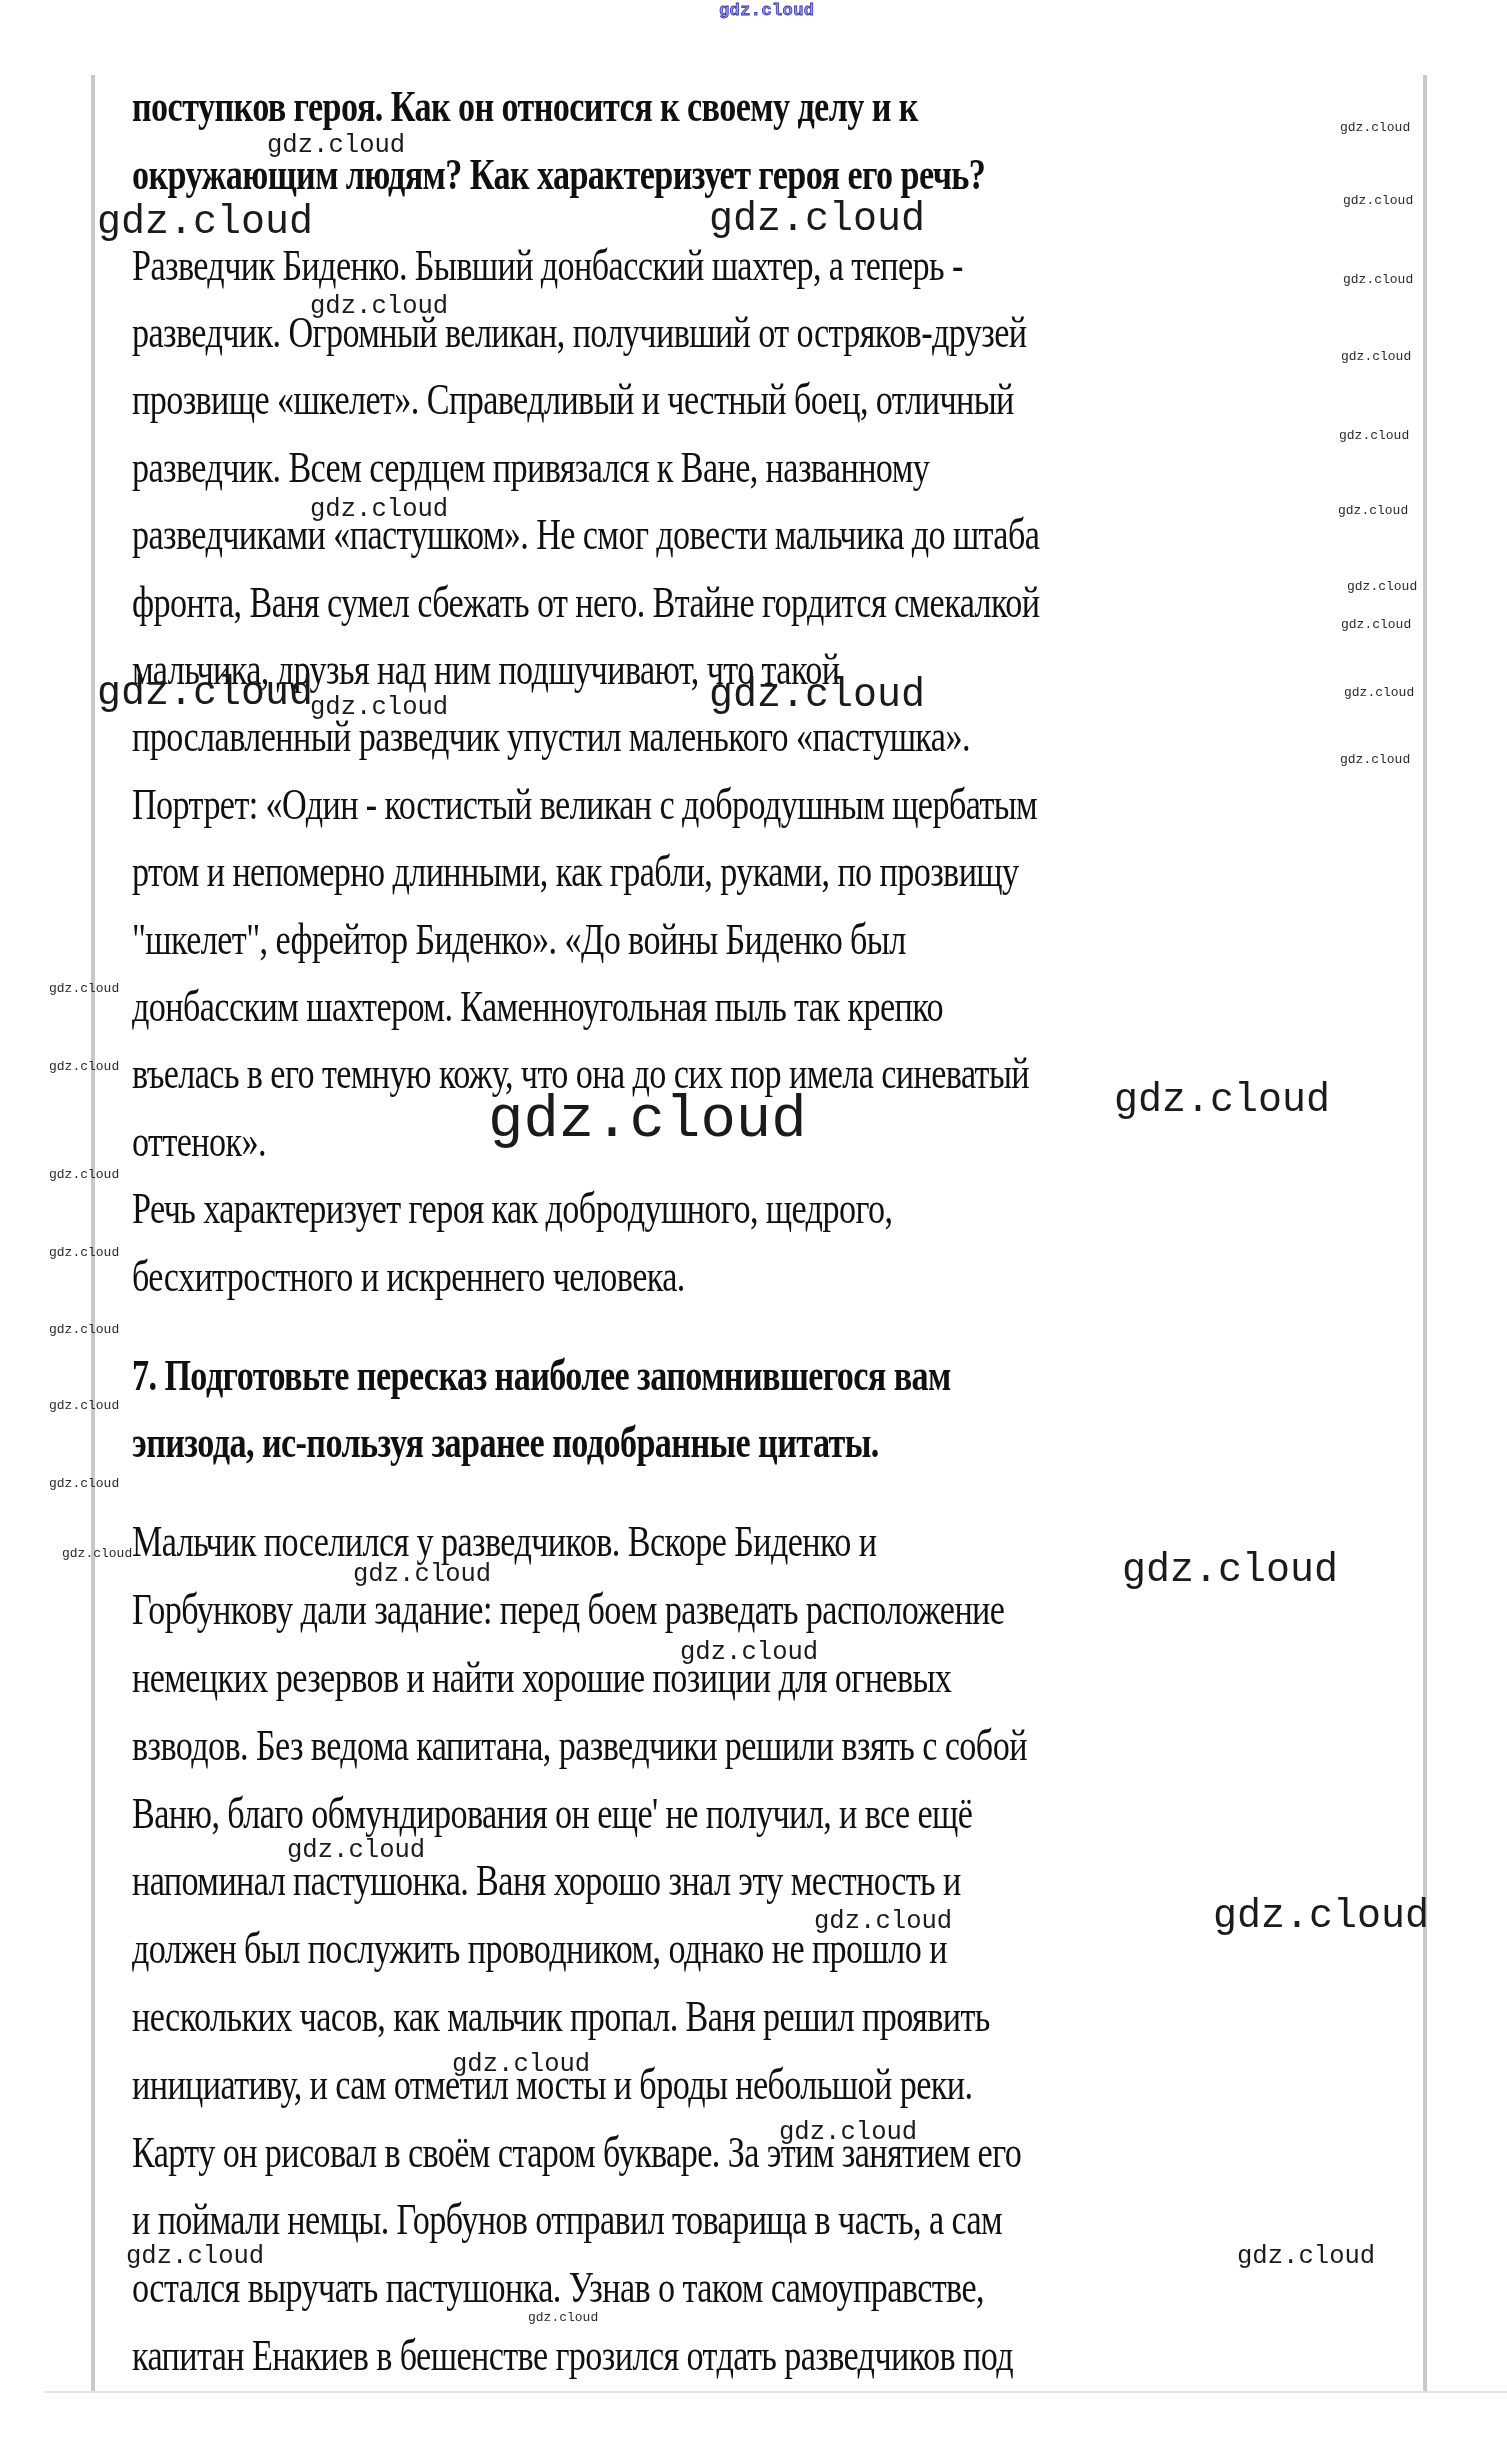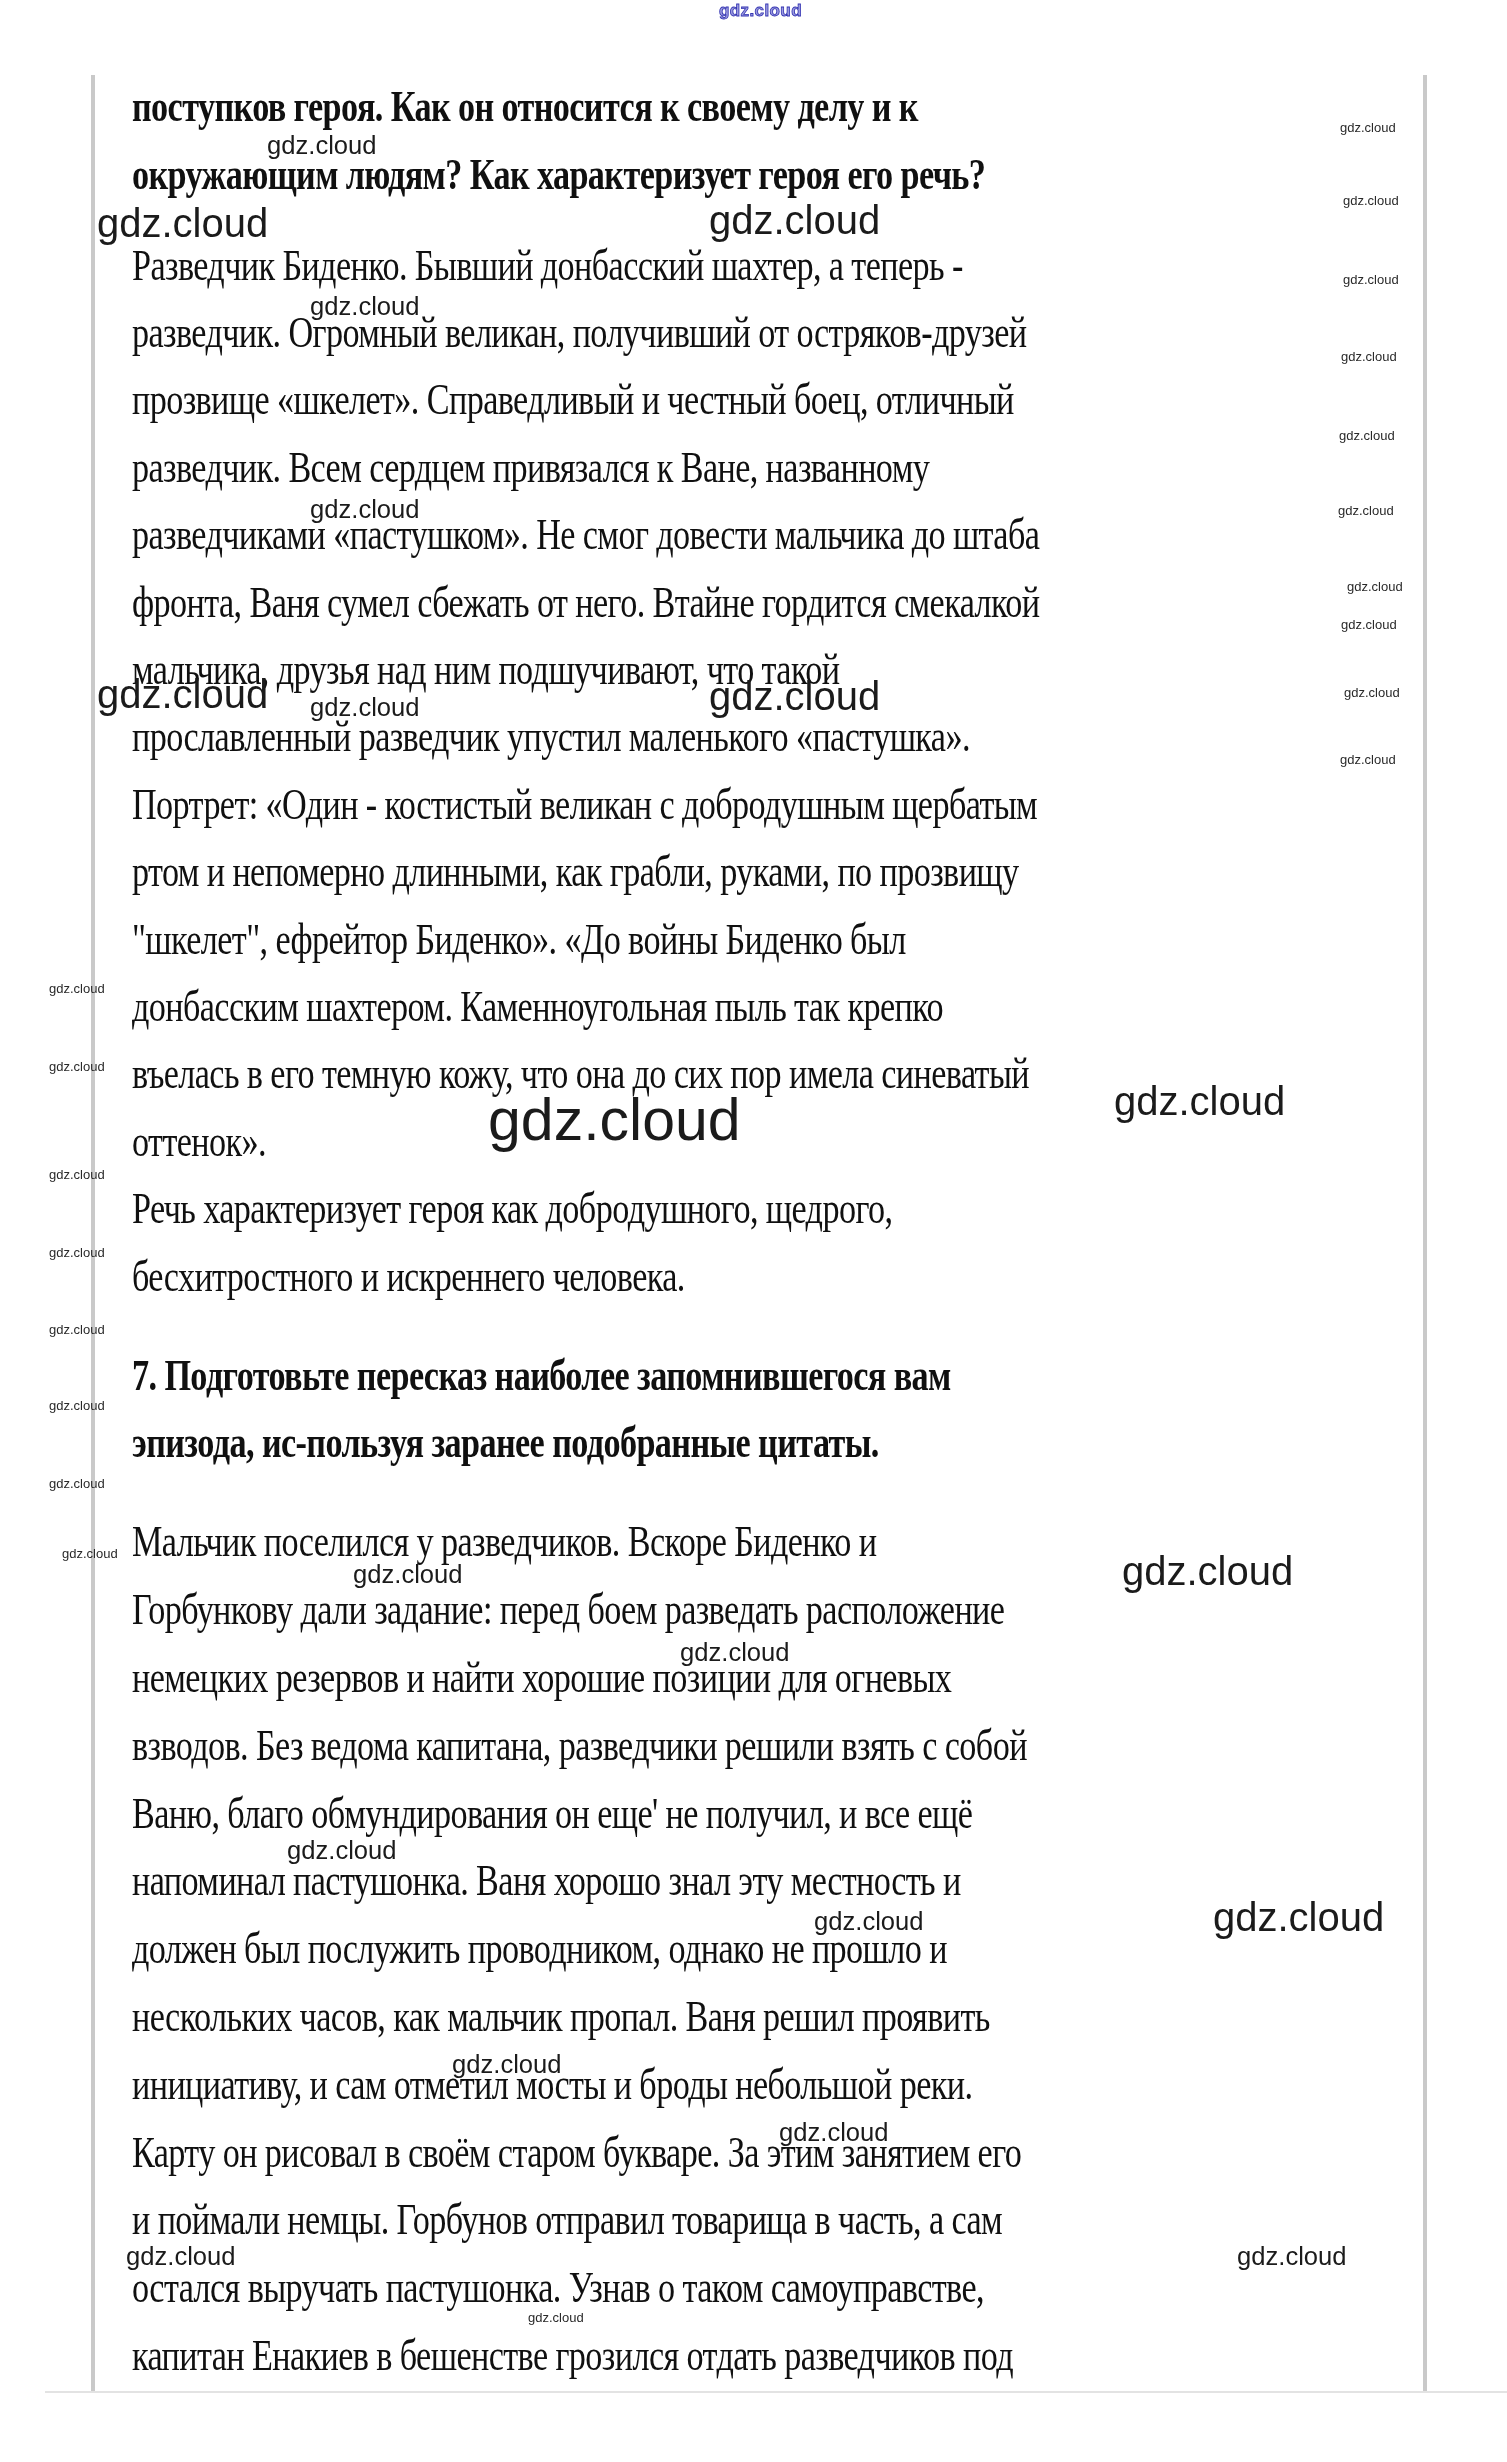--- a/index.html
+++ b/index.html
@@ -27,21 +27,21 @@
     font-size:45px;line-height:45px;
     letter-spacing:-0.8px;
     white-space:nowrap;
     color:#101010;
     transform:scaleX(0.76);
     transform-origin:0 0;
   }
   .tl.b{font-weight:bold;}
   .wm{
     position:absolute;
-    font-family:Liberation Sans, sans-serif;
+    font-family:Liberation Mono, monospace;
     color:#1b1b1b;
     white-space:nowrap;
     line-height:1;
   }
   .wm-sm{font-size:13px;color:#2a2a2a;}
   .wm-md{font-size:25.6px;}
   .wm-lg{font-size:40px;}
   .wm-xl{font-size:59px;}
   .wm-top{
     font-size:17px;font-weight:bold;letter-spacing:0.4px;

